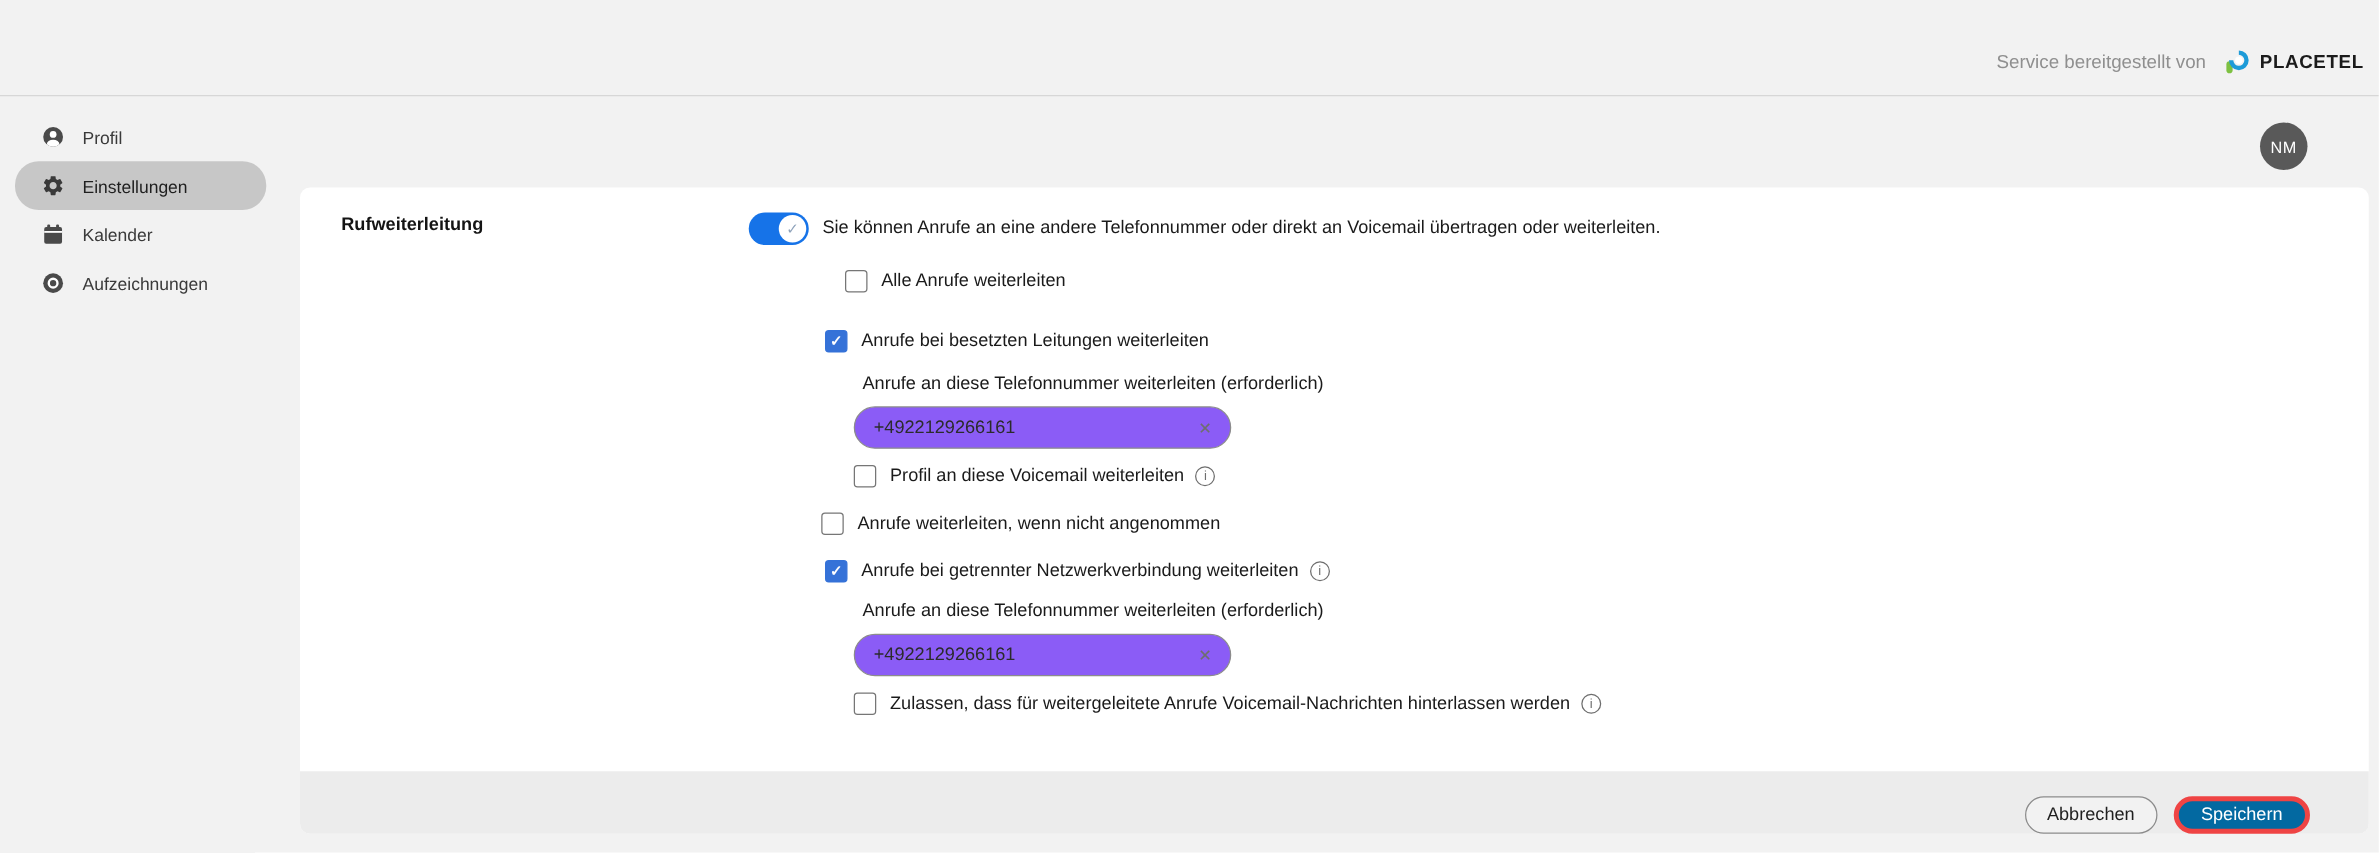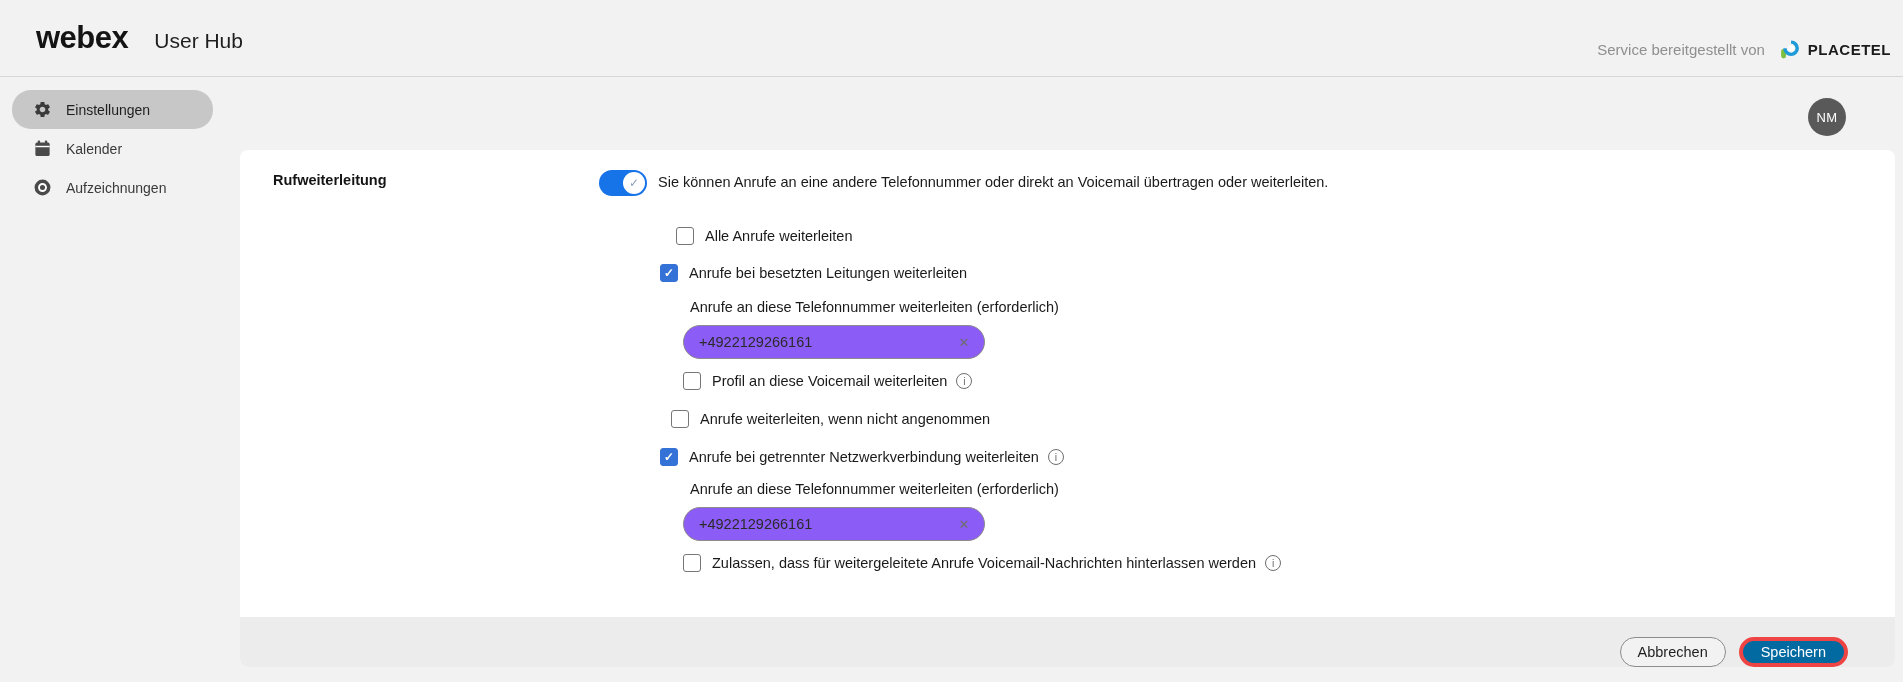--- a/index.html
+++ b/index.html
@@ -57,40 +57,52 @@
   
   .card-footer { position:absolute; left:0; right:0; bottom:0; height:50px; background:#ececec; border-radius:0 0 8px 8px; display:flex; align-items:flex-end; justify-content:flex-end; padding-right:47px; gap:13px; }
   .btn { height:30px; border-radius:16px; font-size:14.5px; font-family:"Liberation Sans", sans-serif; cursor:pointer; display:flex; align-items:center; justify-content:center; }
   .btn-cancel { padding:0 17px; background:#f2f2f2; border:1px solid #8c8c8c; color:#1f1f1f; }
   .btn-save { padding:0 18px; background:#0369a1; border:4px solid #ef4444; color:#ffffff; }
 </style>
 </head>
 <body>
 
 <div class="header">
-  <div class="brand-wrap">
-    <span class="brand">webex</span>
-    <span class="product">User Hub</span>
-  </div>
   <div class="header-right">
     <span class="service-note">Service bereitgestellt von</span>
     <span class="placetel">
       <span style="display:inline-flex;">
         <svg width="23" height="23" viewBox="0 0 24 24">
           <rect x="2.2" y="11.5" width="5.2" height="10" rx="2.6" fill="#7ec142"></rect>
           <path d="M12.6 2.5 a8.2 8.2 0 1 1 -8.2 8.2 l3.6 0 a4.6 4.6 0 1 0 4.6 -4.6 z" fill="#1d9bd8"></path>
           <circle cx="12.6" cy="10.7" r="3.1" fill="#ffffff"></circle>
         </svg>
       </span>
       <span class="placetel-name">PLACETEL</span>
     </span>
   </div>
 </div>
 
 <div class="sidebar">
+  <div class="side-item">
+    <span class="side-pill"></span>
+    <span class="side-icon">
+      <svg width="19" height="19" viewBox="0 0 24 24">
+        <defs>
+            <clipPath id="pc">
+              <circle cx="12" cy="12" r="10"></circle>
+            </clipPath>
+          </defs>
+        <circle cx="12" cy="12" r="10" fill="#4a4a4a"></circle>
+        <circle cx="12" cy="9.5" r="3.4" fill="#ffffff"></circle>
+        <ellipse cx="12" cy="19.5" rx="6.4" ry="4.6" fill="#ffffff" clip-path="url(#pc)"></ellipse>
+      </svg>
+    </span>
+    <span class="side-label">Profil</span>
+  </div>
   <div class="side-item active">
     <span class="side-pill"></span>
     <span class="side-icon">
       <svg width="19" height="19" viewBox="0 0 24 24" fill="#3a3a3a">
         <path d="M19.14,12.94c0.04-0.3,0.06-0.61,0.06-0.94c0-0.32-0.02-0.64-0.07-0.94l2.03-1.58c0.18-0.14,0.23-0.41,0.12-0.61l-1.92-3.32c-0.12-0.22-0.37-0.29-0.59-0.22l-2.39,0.96c-0.5-0.38-1.03-0.7-1.62-0.94L14.4,2.81c-0.04-0.24-0.24-0.41-0.48-0.41h-3.84c-0.24,0-0.43,0.17-0.47,0.41L9.25,5.35C8.66,5.59,8.12,5.92,7.63,6.29L5.24,5.33c-0.22-0.08-0.47,0-0.59,0.22L2.74,8.87C2.62,9.08,2.66,9.34,2.86,9.48l2.03,1.58C4.84,11.36,4.8,11.69,4.8,12s0.02,0.64,0.07,0.94l-2.03,1.58c-0.18,0.14-0.23,0.41-0.12,0.61l1.92,3.32c0.12,0.22,0.37,0.29,0.59,0.22l2.39-0.96c0.5,0.38,1.03,0.7,1.62,0.94l0.36,2.54c0.05,0.24,0.24,0.41,0.48,0.41h3.84c0.24,0,0.44-0.17,0.47-0.41l0.36-2.54c0.59-0.24,1.13-0.56,1.62-0.94l2.39,0.96c0.22,0.08,0.47,0,0.59-0.22l1.92-3.32c0.12-0.22,0.07-0.47-0.12-0.61L19.14,12.94z M12,15.6c-1.98,0-3.6-1.62-3.6-3.6s1.62-3.6,3.6-3.6s3.6,1.62,3.6,3.6S13.98,15.6,12,15.6z"></path>
       </svg>
     </span>
     <span class="side-label">Einstellungen</span>
   </div>
   <div class="side-item">
@@ -124,21 +136,21 @@
   <div class="section-label">Rufweiterleitung</div>
 
   <div class="toggle">
     <span class="knob">
         <span>✓</span>
       </span>
   </div>
 
   <div class="description">Sie können Anrufe an eine andere Telefonnummer oder direkt an Voicemail übertragen oder weiterleiten.</div>
 
-  <div class="opt cb-row" style="left:420px; top:77px;padding-left:16px;">
+  <div class="opt cb-row" style="left:420px; top:66px;padding-left:16px;">
     <span class="cb"></span>
     <span class="cb-label">Alle Anrufe weiterleiten</span>
   </div>
 
   <div class="opt cb-row" style="left:420px; top:114px;">
     <span class="cb checked">
         <span class="tick">✓</span>
       </span>
     <span class="cb-label">Anrufe bei besetzten Leitungen weiterleiten</span>
   </div>
@@ -149,21 +161,21 @@
     <input class="phone-input" type="text" value="+4922129266161" style="">
     <button class="clear-btn">✕</button>
   </div>
 
   <div class="opt cb-row" style="left:443px; top:222px;">
     <span class="cb"></span>
     <span class="cb-label">Profil an diese Voicemail weiterleiten</span>
     <span class="info-icon">i</span>
   </div>
 
-  <div class="opt cb-row" style="left:431px; top:260px;">
+  <div class="opt cb-row" style="left:417px; top:260px;">
     <span class="cb"></span>
     <span class="cb-label">Anrufe weiterleiten, wenn nicht angenommen</span>
   </div>
 
   <div class="opt cb-row" style="left:420px; top:298px;">
     <span class="cb checked">
         <span class="tick">✓</span>
       </span>
     <span class="cb-label">Anrufe bei getrennter Netzwerkverbindung weiterleiten</span>
     <span class="info-icon">i</span>

